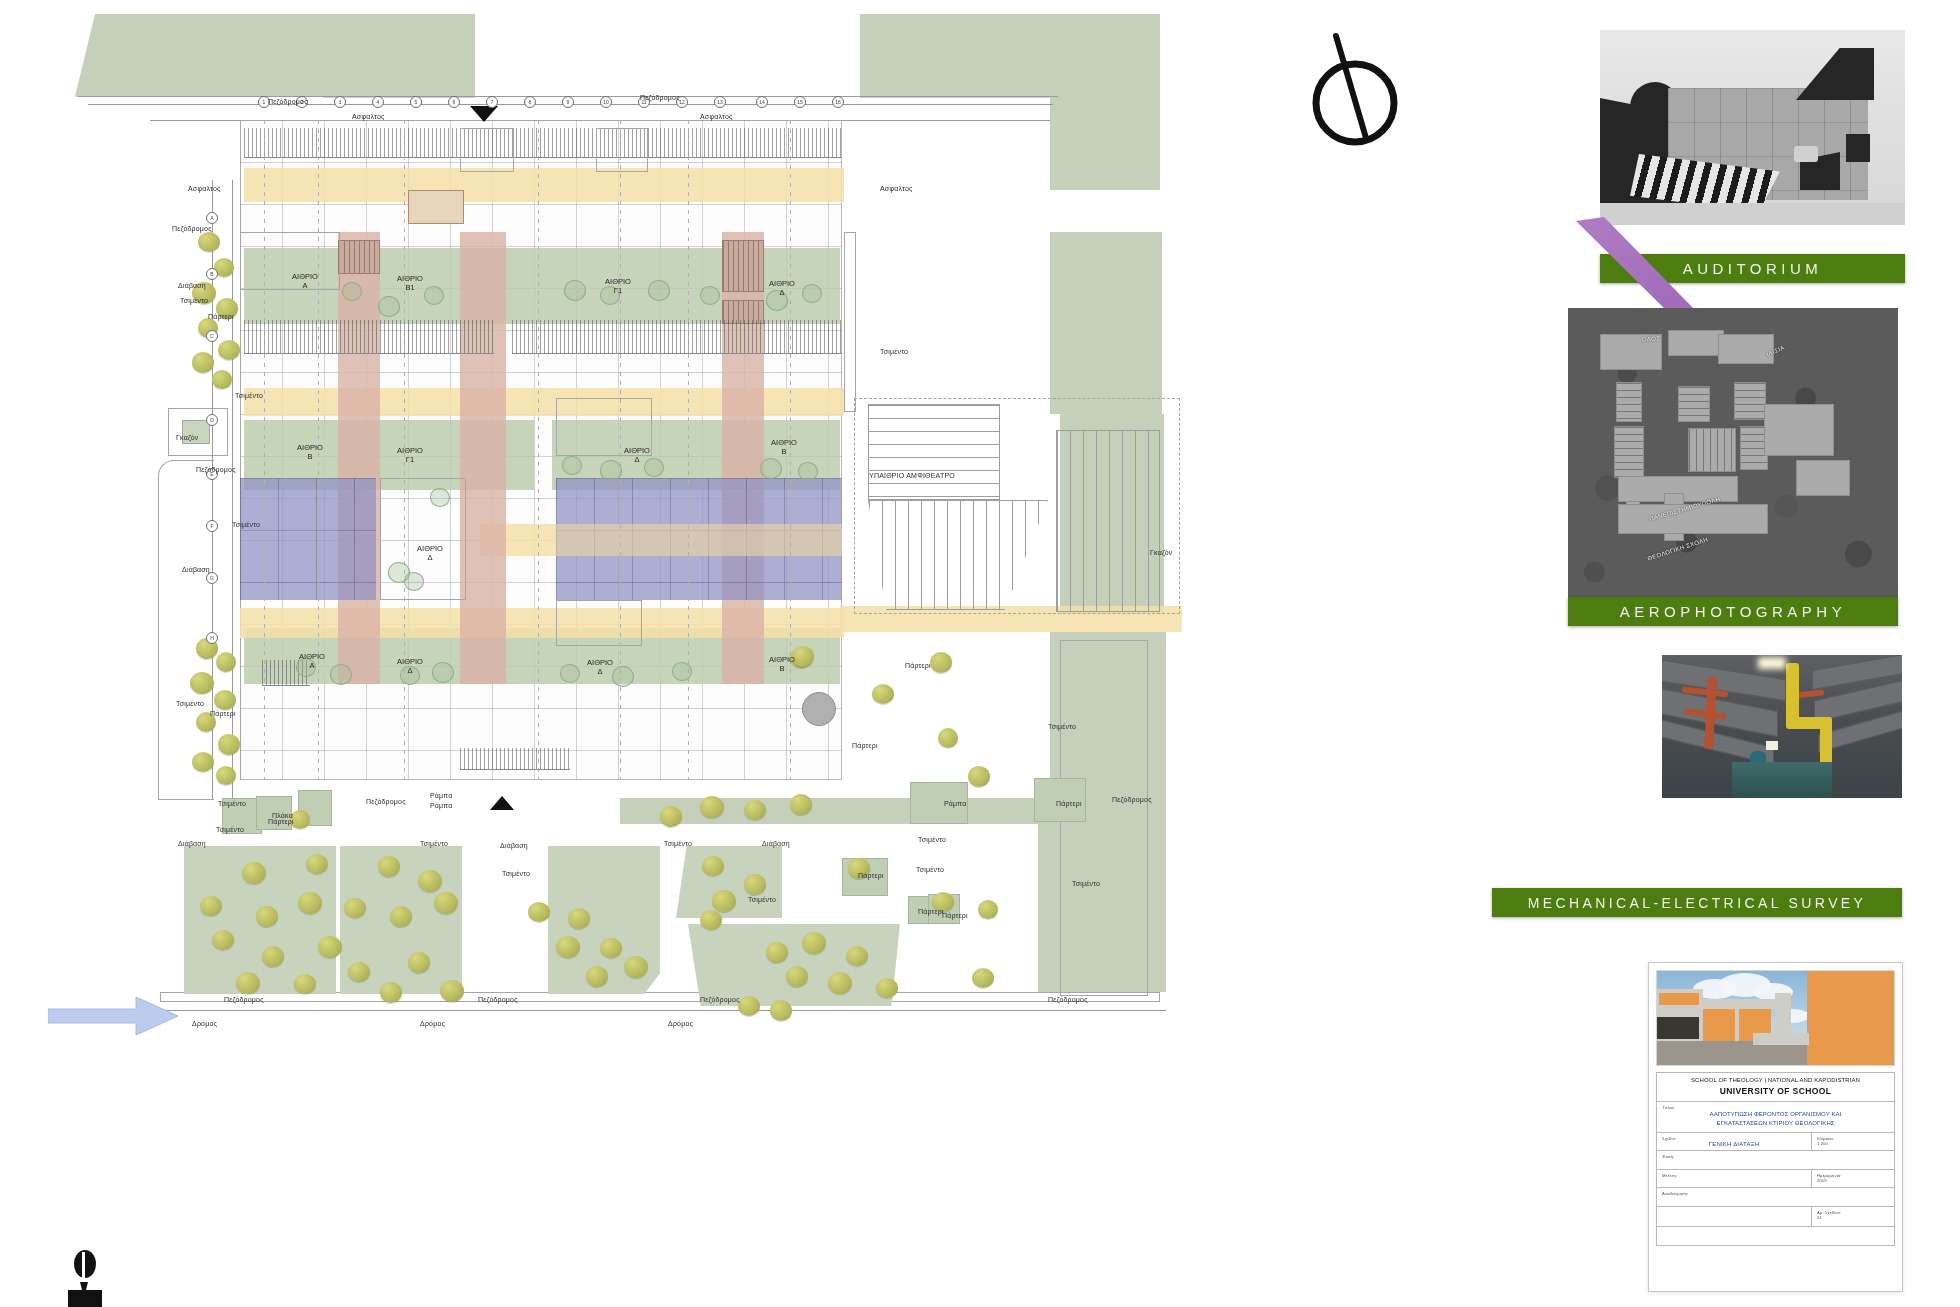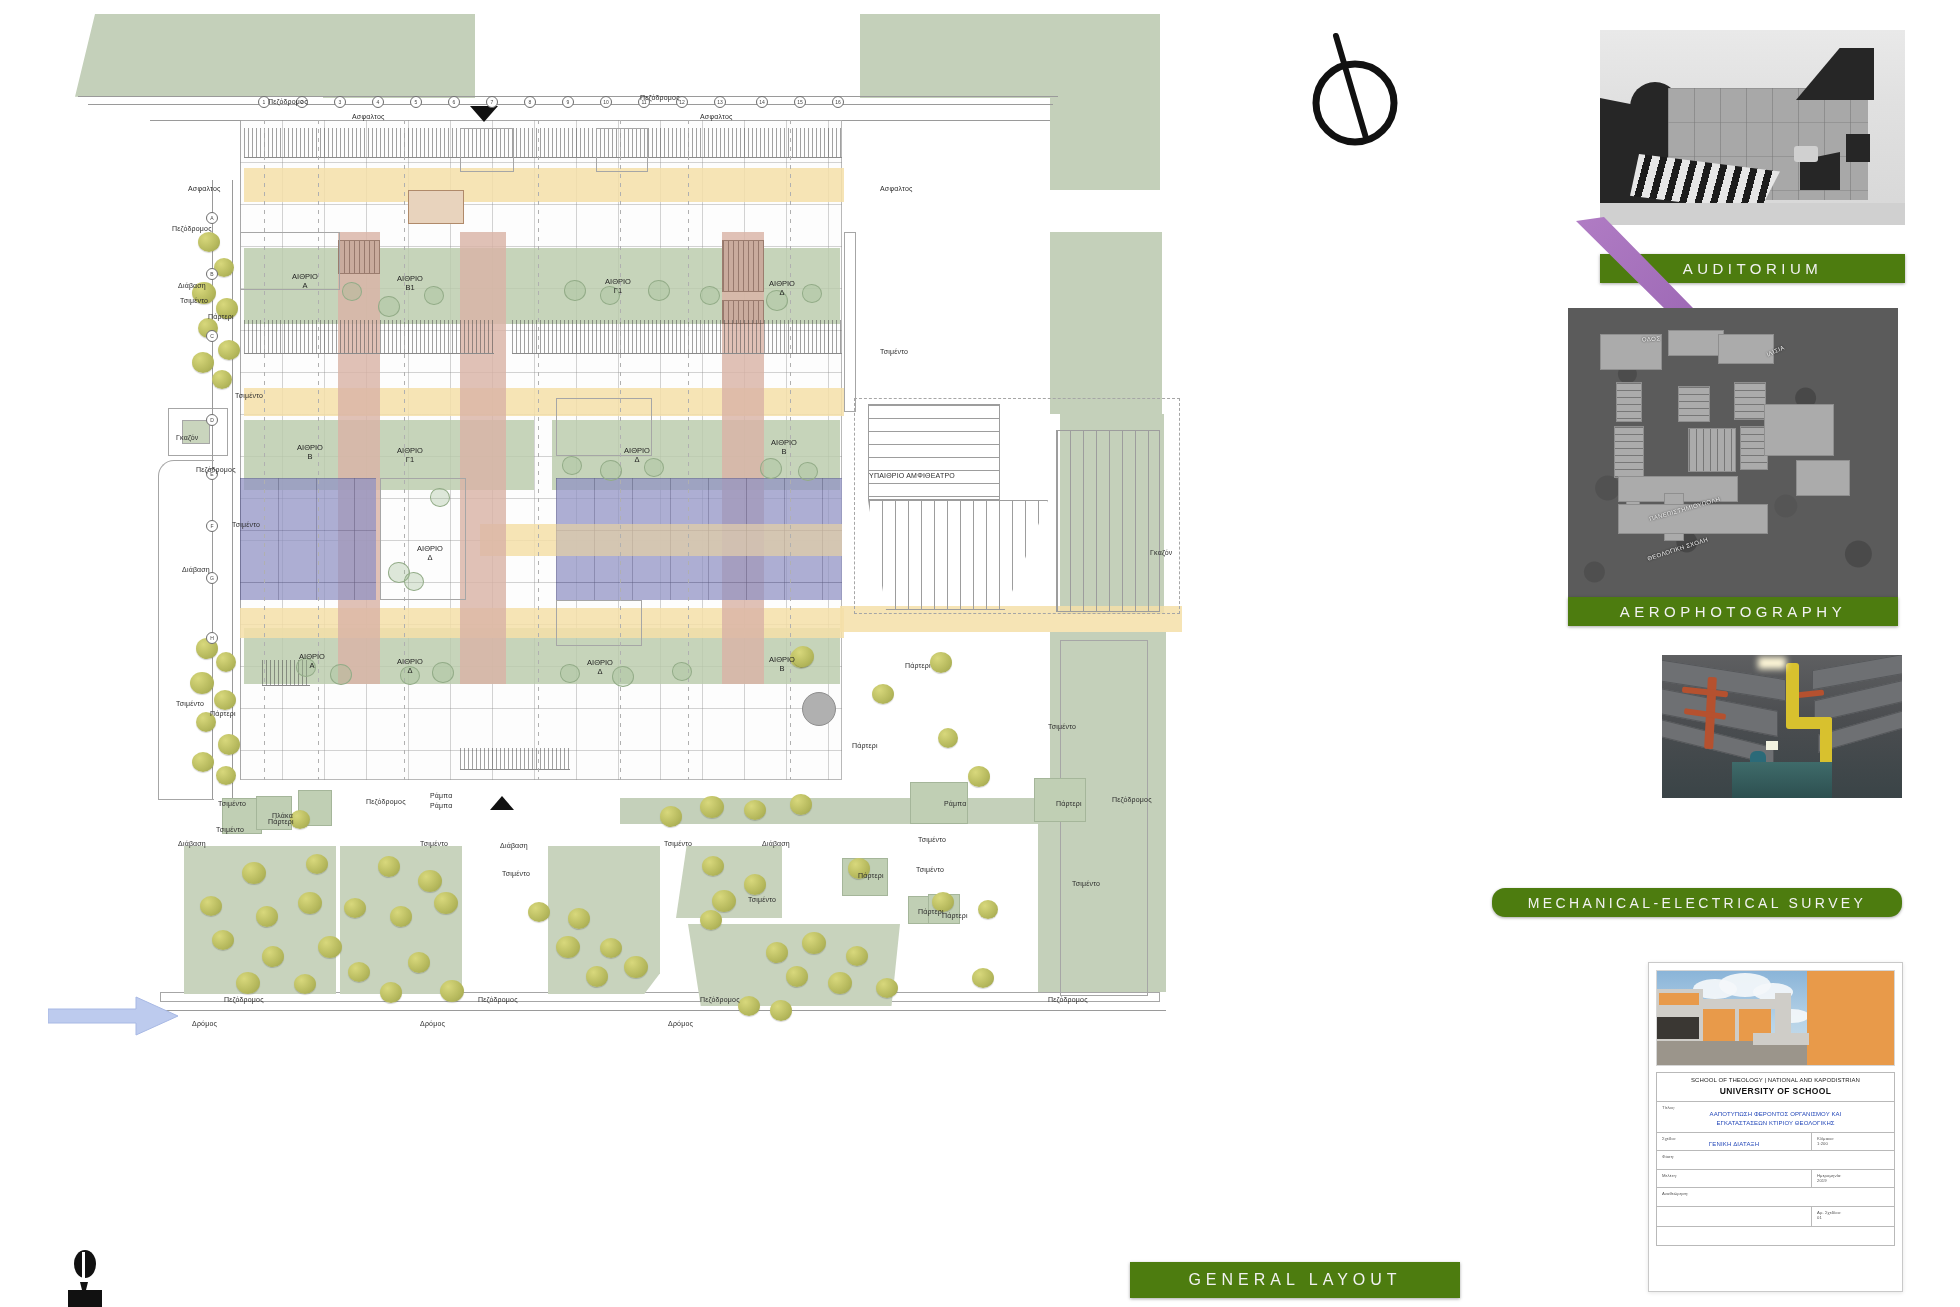--- a/index.html
+++ b/index.html
@@ -294,21 +294,21 @@
     overflow: hidden;
     background: linear-gradient(to bottom, #5e5f61 0%, #4b4d50 45%, #3a4447 100%);
   }
   .mep-duct {
     position: absolute;
     background: #6e7073;
     border: 1px solid #55575a;
   }
   .mep-pipe-red { position: absolute; background: #b5512f; border-radius: 2px; }
   .mep-pipe-yellow { position: absolute; background: #d8c12e; border-radius: 3px; }
-  #caption-mep { left: 1492px; top: 888px; width: 410px; height: 29px; font-size: 14px; letter-spacing: 3.4px; border-radius: 13px; }
+  #caption-mep { left: 1492px; top: 888px; width: 410px; height: 29px; font-size: 14px; letter-spacing: 3.4px; }
 
   
   #titleblock {
     position: absolute;
     left: 1648px; top: 962px;
     width: 255px; height: 330px;
     background: #ffffff;
     border: 1px solid #c9c9c9;
     box-shadow: 0 1px 4px rgba(0,0,0,.10);
     padding: 7px;
@@ -683,21 +683,20 @@
       <path d="M0 14 L88 14 L88 2 L130 21 L88 40 L88 28 L0 28 Z" fill="#bdcbee" stroke="#a7b8e4" stroke-width="1"></path>
     </svg>
 
     <svg id="corner-logo" viewBox="0 0 46 60">
       <ellipse cx="23" cy="16" rx="11" ry="14" fill="#111"></ellipse>
       <rect x="20" y="4" width="3" height="26" fill="#fff"></rect>
       <path d="M6 42 L40 42 L40 60 L6 60 Z" fill="#111"></path>
       <path d="M18 34 L26 34 L24 42 L20 42 Z" fill="#111"></path>
     </svg>
 
-    <div id="caption-general" class="caption-bar">GENERAL  LAYOUT</div>
   </div>
 
   <div id="right-col"></div>
 
   <div id="photo-auditorium" class="photo-frame">
     <div class="aud-dark" style="left:-10px;top:66px;width:96px;height:118px;clip-path:polygon(0 0,100% 16%,100% 100%,0 100%);"></div>
     <div class="aud-dark" style="left:30px;top:52px;width:50px;height:30px;border-radius:26px 26px 0 0;"></div>
     <div class="aud-wall" style="left:68px;top:58px;width:200px;height:112px;"></div>
     <div class="aud-dark" style="left:196px;top:18px;width:78px;height:52px;clip-path:polygon(56% 0,100% 0,100% 100%,0 100%);"></div>
     <div class="aud-dark" style="left:246px;top:104px;width:24px;height:28px;"></div>

